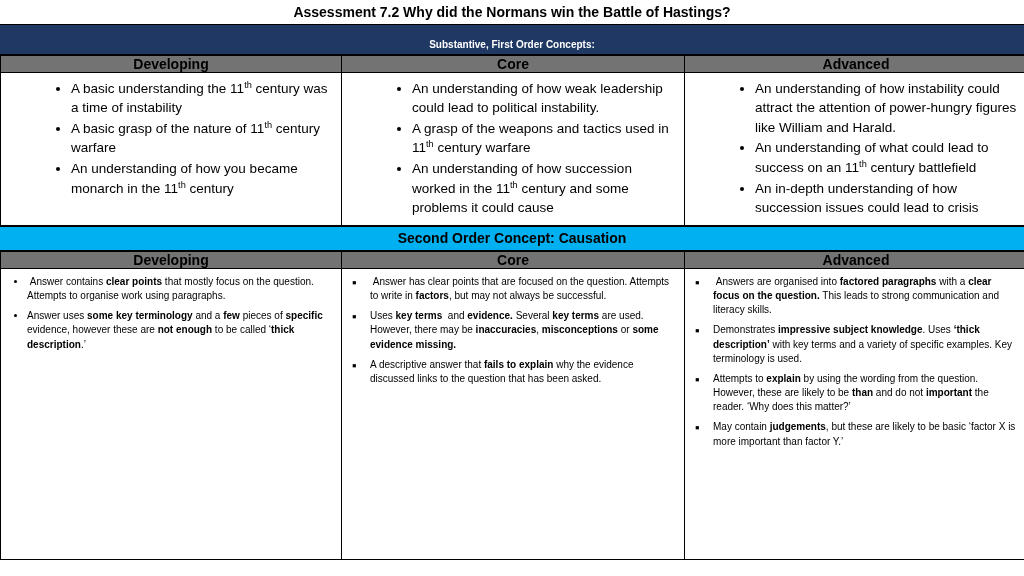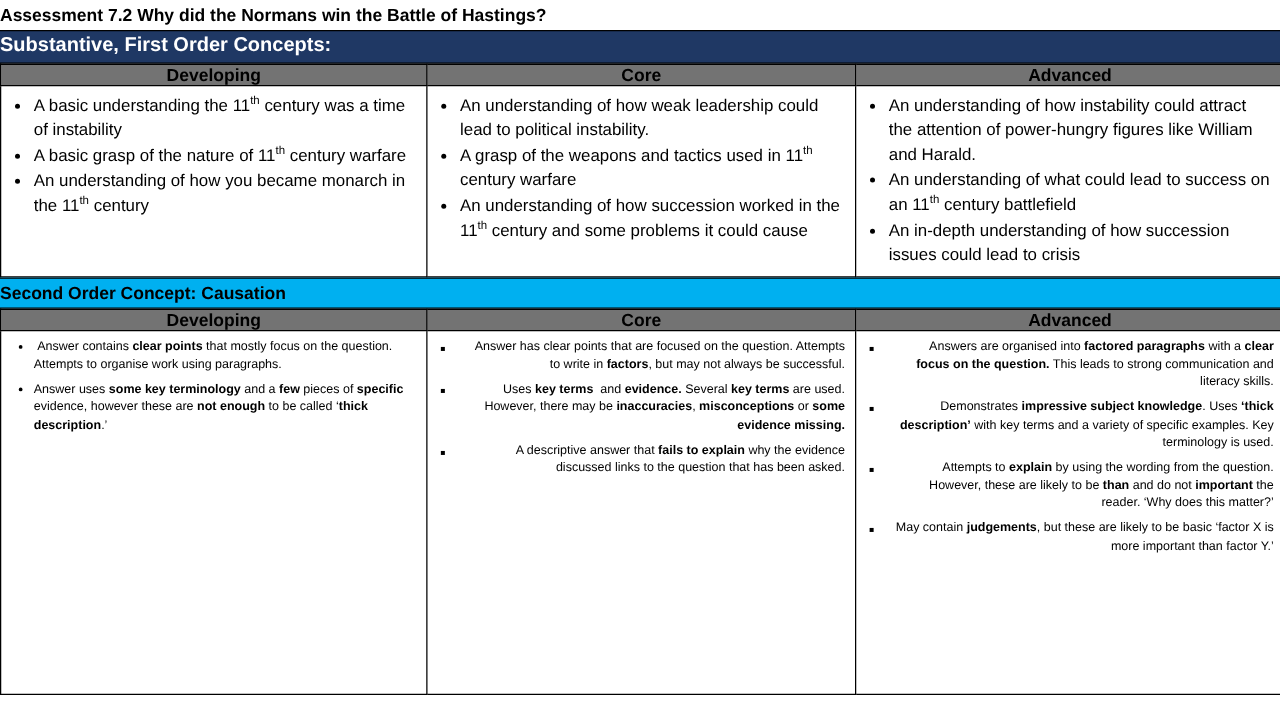--- a/index.html
+++ b/index.html
@@ -15,38 +15,40 @@
     color: #000000;
     overflow: hidden;
   }
   .page {
     width: 1024px;
     height: 576px;
     position: relative;
     box-sizing: border-box;
   }
   .title-row {
+    text-align: center;
     font-weight: bold;
     font-size: 14px;
     padding: 4px 0 3px 0;
     line-height: 1.2;
   }
   .band-dark {
     background: #1F3864;
     color: #ffffff;
+    text-align: center;
     font-weight: bold;
-    font-size: 16px;
-    padding: 3px 0 4px 0;
+    font-size: 10px;
+    padding: 14px 0 4px 0;
     border-top: 1px solid #000;
     border-bottom: 1px solid #000;
   }
   .band-blue {
     background: #00B0F0;
     color: #000000;
-    text-align: left;
+    text-align: center;
     font-weight: bold;
     font-size: 14px;
     padding: 3px 0 4px 0;
     border-top: 1px solid #000;
     border-bottom: 1px solid #000;
   }
   table.grid {
     border-collapse: collapse;
     width: 1024px;
     table-layout: fixed;
@@ -78,39 +80,38 @@
     line-height: 1.45;
   }
   ul.blist.small li {
     font-size: 10px;
     line-height: 1.42;
     margin-bottom: 6px;
   }
   ul.blist.sq li {
     position: relative;
     padding-left: 20px;
-    text-align: right;
   }
   ul.blist.sq li:before {
     content: "\25AA";
     position: absolute;
     left: 2px;
     top: -1px;
     font-size: 13px;
   }
   sup {
     font-size: 0.68em;
     vertical-align: super;
     line-height: 0;
   }
   b { font-weight: bold; }
   .col-dev { width: 340px; }
   .col-core { width: 342px; }
   .col-adv { width: 342px; }
-  .sec1 td.cell { height: 152px; }
+  .sec1 td.cell { height: 152px; padding-left: 44px; }
   .sec2 td.cell { height: 290px; }
 </style>
 </head>
 <body>
 
 <div class="page">
 
   <div class="title-row">Assessment 7.2 Why did the Normans win the Battle of Hastings?</div>
 
   <div class="band-dark">Substantive, First Order Concepts:</div>

